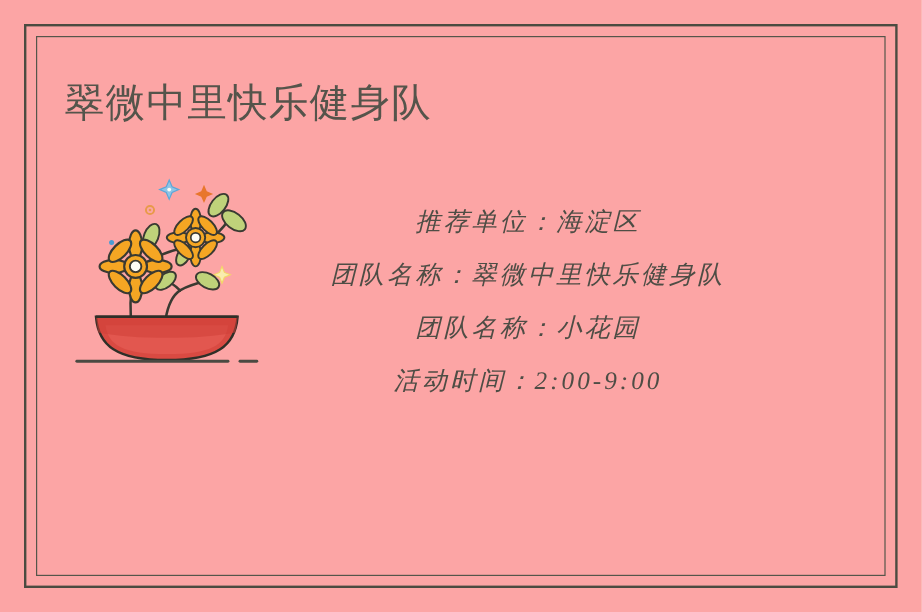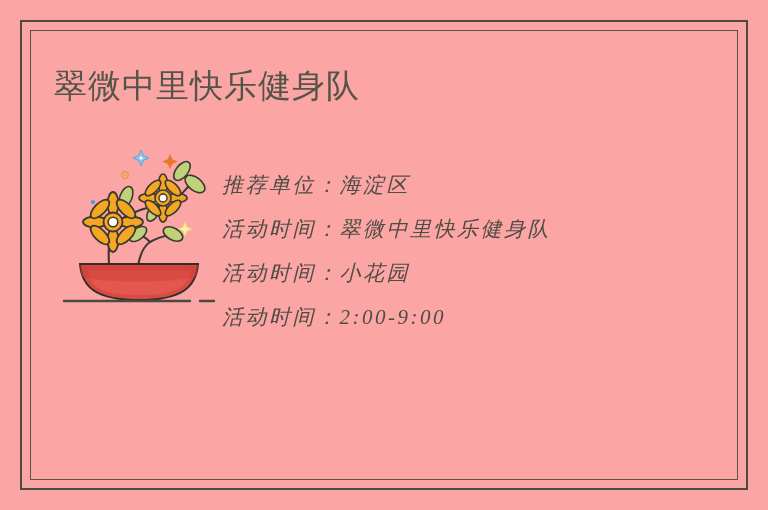--- a/index.html
+++ b/index.html
@@ -71,20 +71,21 @@
     width: 162px;
     height: 172px;
   }
 
   
   #info-block {
     position: absolute;
     left: 222px;
     top: 163px;
     width: 436px;
+    text-align: center;
     color: #4e4d45;
   }
   .info-line {
     font-family: "Liberation Serif", "DejaVu Serif", serif;
     font-style: italic;
     font-size: 21px;
     line-height: 44px;
     letter-spacing: 2.5px;
     white-space: nowrap;
     color: #4e4d45;
@@ -179,18 +180,18 @@
       <g>
         <line x1="6" y1="163" x2="132" y2="163" stroke="#4a4a42" stroke-width="2.4" stroke-linecap="round"></line>
         <line x1="142" y1="163" x2="156" y2="163" stroke="#4a4a42" stroke-width="2.4" stroke-linecap="round"></line>
       </g>
 
     </svg>
   </div>
 
   <div id="info-block">
     <div class="info-line">推荐单位：海淀区</div>
-    <div class="info-line">活动时间：翠微中里快乐健身队</div>
-    <div class="info-line">活动时间：小花园</div>
+    <div class="info-line">团队名称：翠微中里快乐健身队</div>
+    <div class="info-line">团队名称：小花园</div>
     <div class="info-line">活动时间：2:00-9:00</div>
   </div>
 
 </div>
 
 </body></html>

